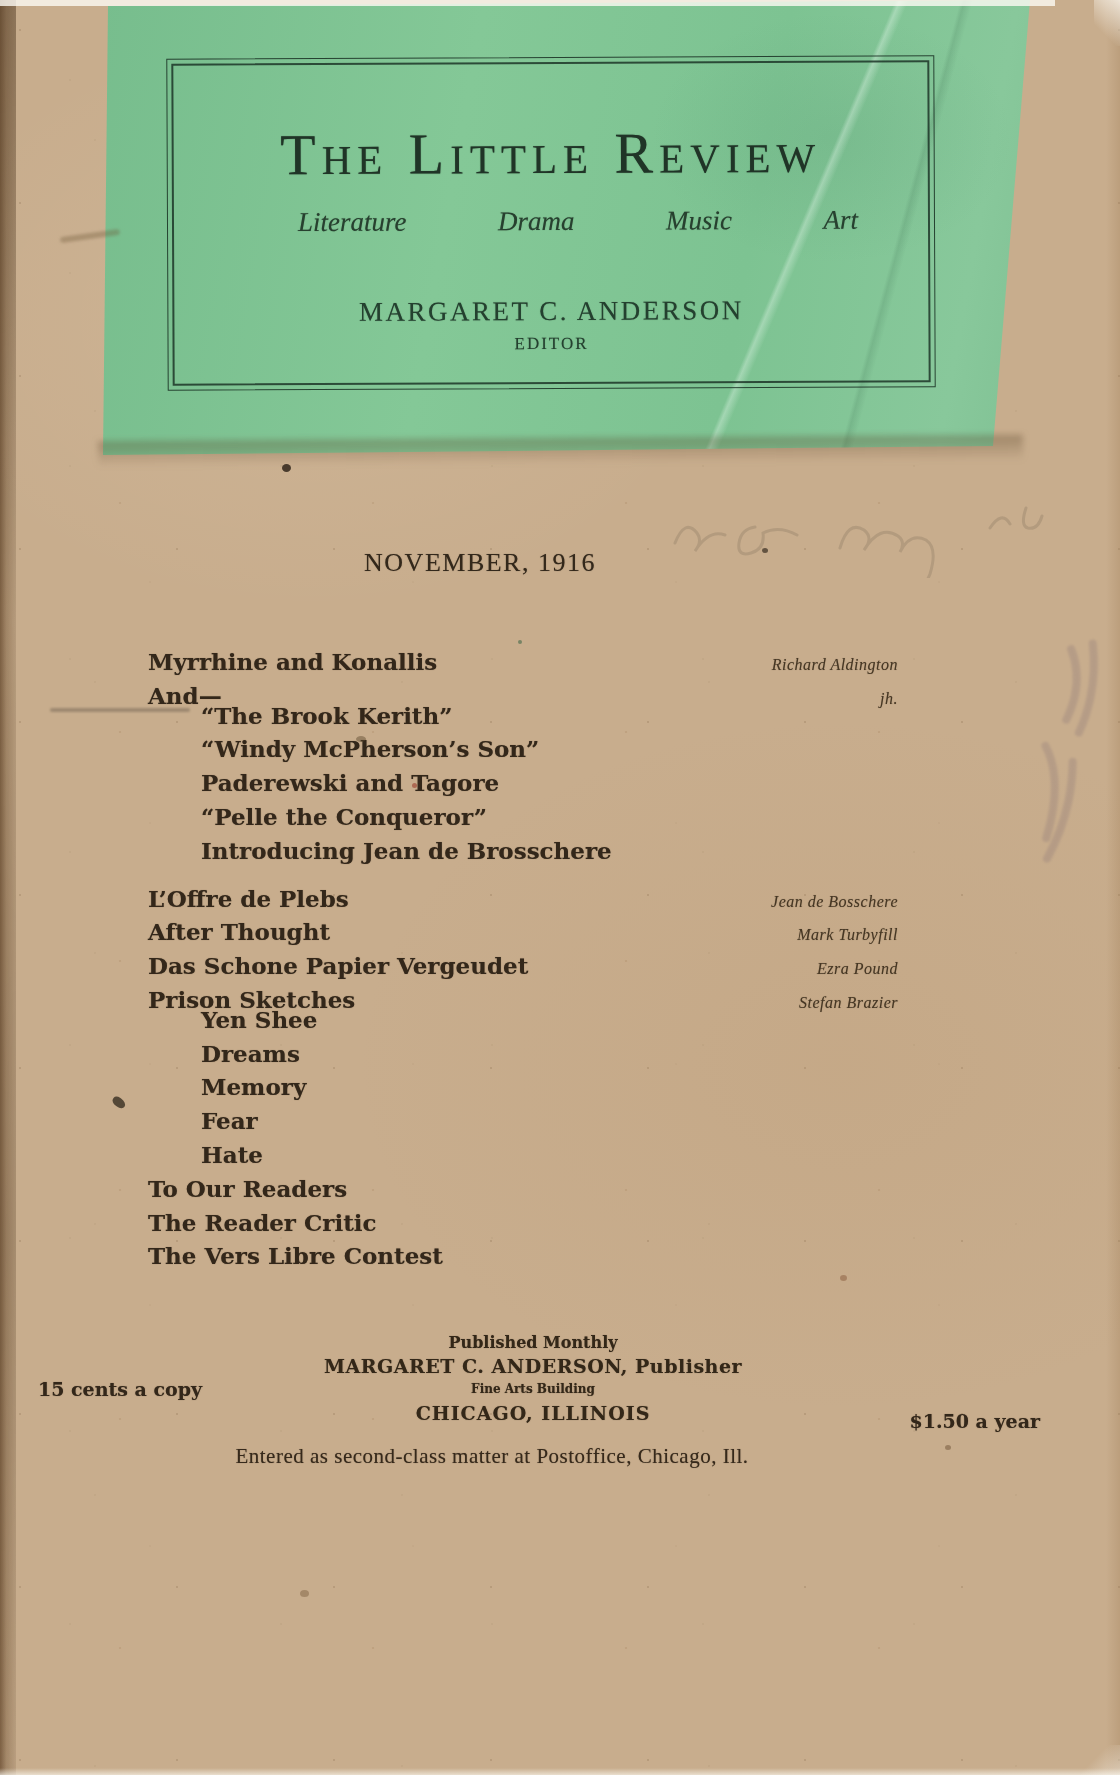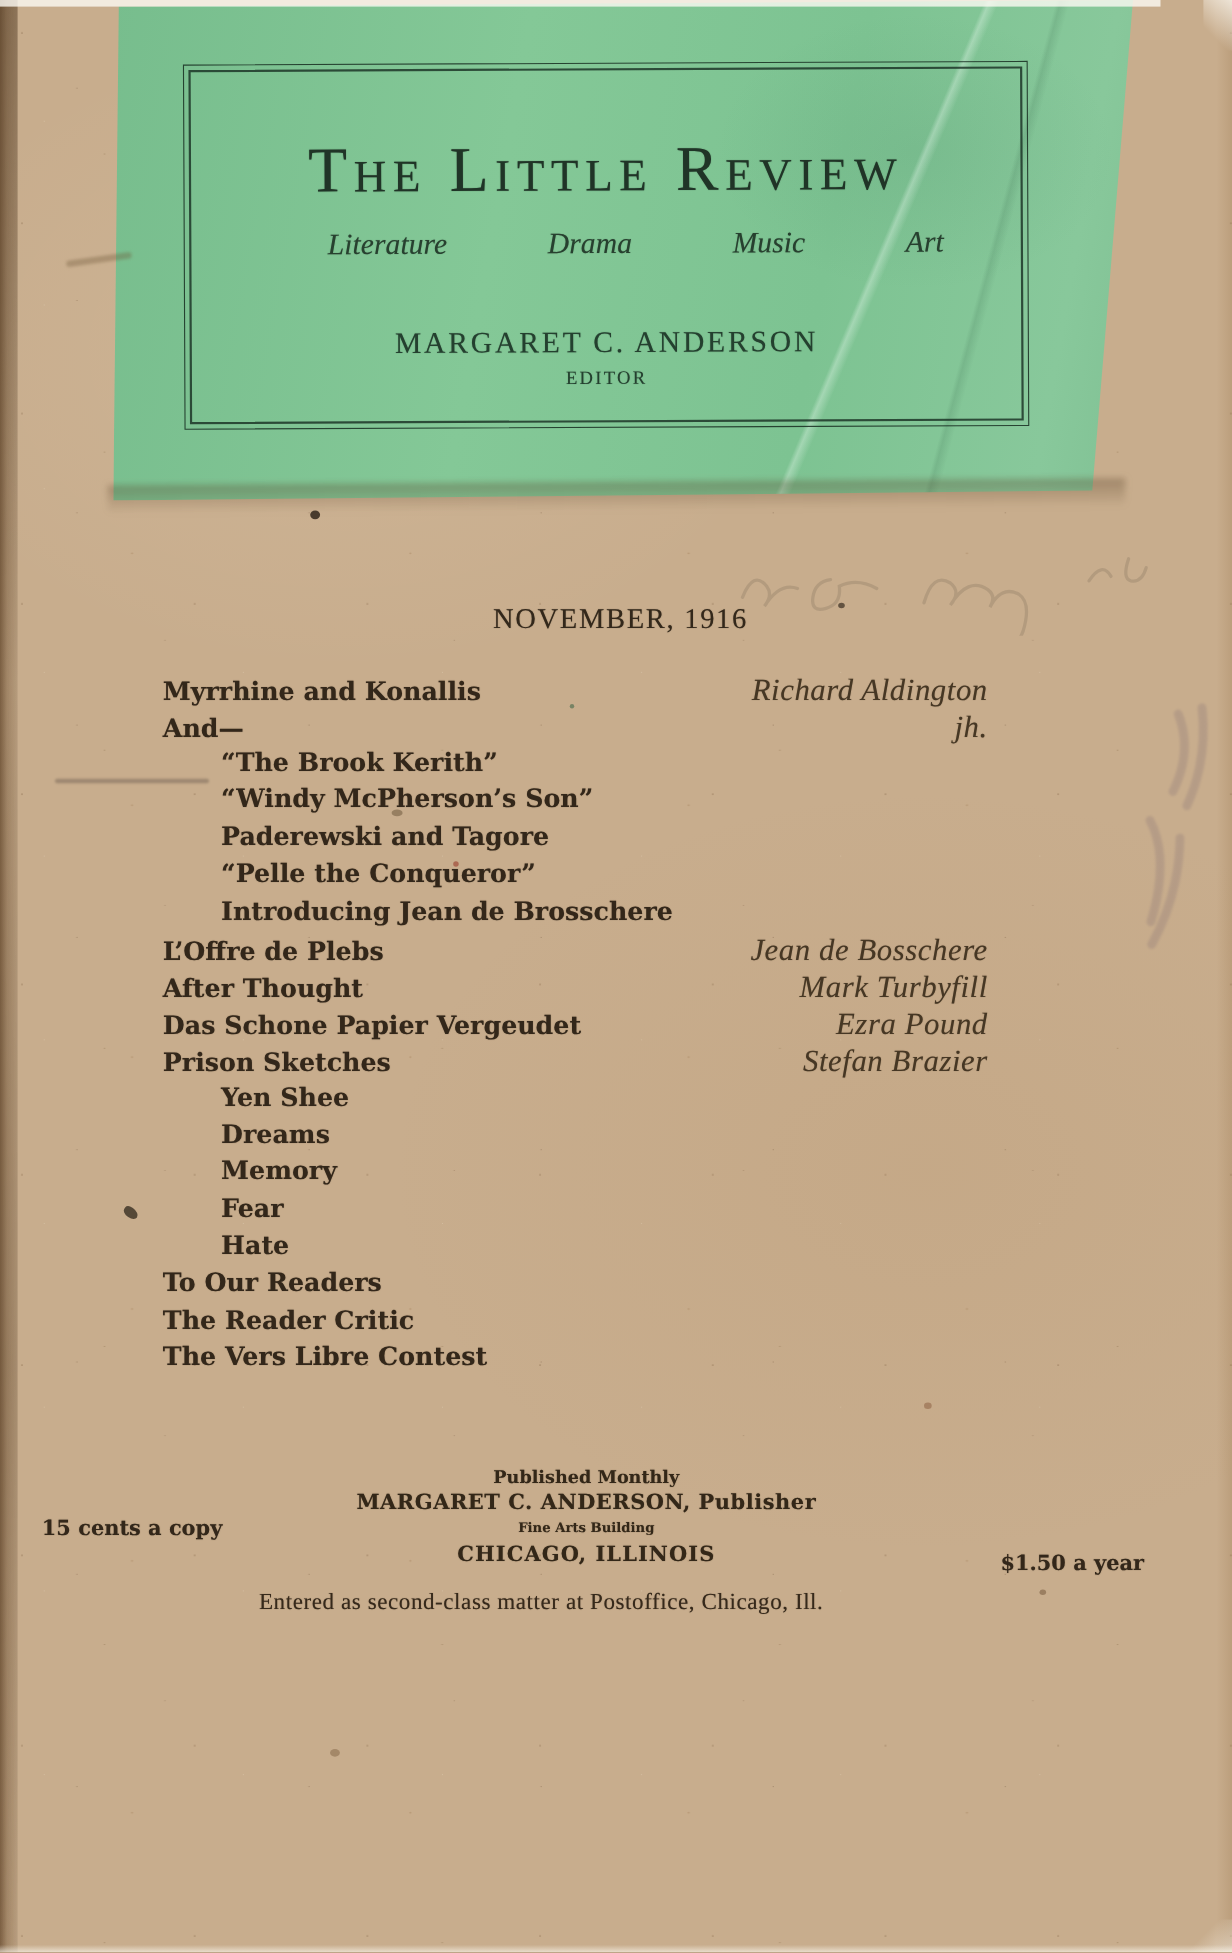--- a/index.html
+++ b/index.html
@@ -61,35 +61,35 @@
   .masthead-editor{
     position:absolute;left:0;top:238px;width:100%;text-align:center;
     font-size:27px;letter-spacing:2.5px;color:#24402f;text-shadow:0 0 1px rgba(25,45,33,.45);
   }
   .masthead-role{
     position:absolute;left:0;top:276px;width:100%;text-align:center;
     font-size:17px;letter-spacing:2px;color:#24402f;text-shadow:0 0 1px rgba(25,45,33,.4);
   }
   
   .issue-date{
-    position:absolute;left:280px;top:548px;width:400px;text-align:right;
+    position:absolute;left:280px;top:548px;width:400px;text-align:center;
     font-size:26px;letter-spacing:1.5px;color:#33281b;
     text-shadow:0 0 1px rgba(50,40,25,.5);
   }
   
   .toc{position:absolute;left:148px;top:612px;width:750px;}
   .toc-row{display:flex;justify-content:space-between;align-items:baseline;height:33.8px;}
   .toc-title{
     font-family:"DejaVu Serif","Liberation Serif",serif;font-weight:bold;font-size:23px;
     color:#33271a;text-shadow:0 0 1px rgba(50,38,22,.45);white-space:nowrap;
   }
   .indent-1 .toc-title{padding-left:53px;}
   .toc-author{
-    font-style:italic;font-size:28px;letter-spacing:.5px;color:#463724;
-    text-shadow:0 0 1px rgba(60,45,28,.4);white-space:nowrap;
+    font-style:italic;font-size:16px;letter-spacing:.5px;color:#463724;
+    text-shadow:0 0 1px rgba(60,45,28,.4);white-space:nowrap;margin-top:44px;
   }
   
   .imprint{position:absolute;left:233px;top:1331px;width:600px;text-align:center;
     font-family:"DejaVu Serif","Liberation Serif",serif;font-weight:bold;color:#332718;}
   .imprint div{text-shadow:0 0 1px rgba(50,38,22,.5);}
   .imp-0{font-size:16px;line-height:23px;}
   .imp-1{font-size:19px;line-height:24px;letter-spacing:.5px;}
   .imp-2{font-size:12px;line-height:23px;}
   .imp-3{font-size:19px;line-height:24px;letter-spacing:1px;}
   .price-left{position:absolute;left:38px;top:1378px;

